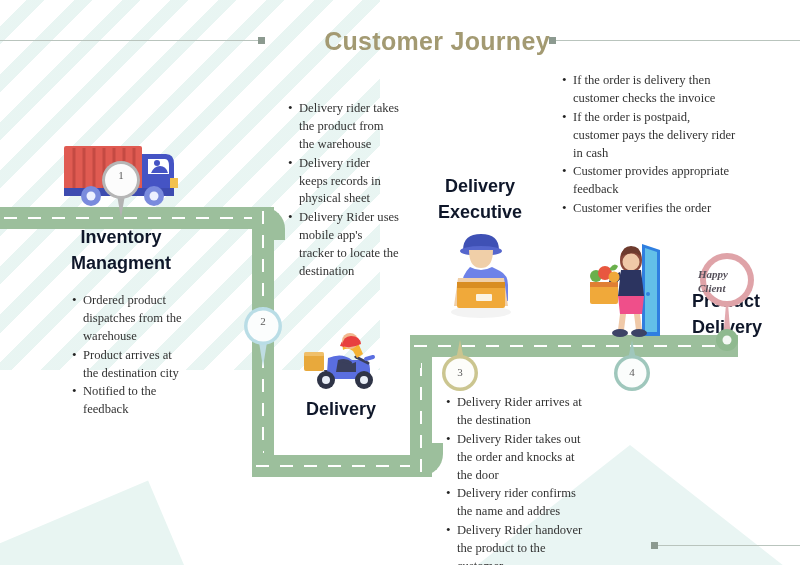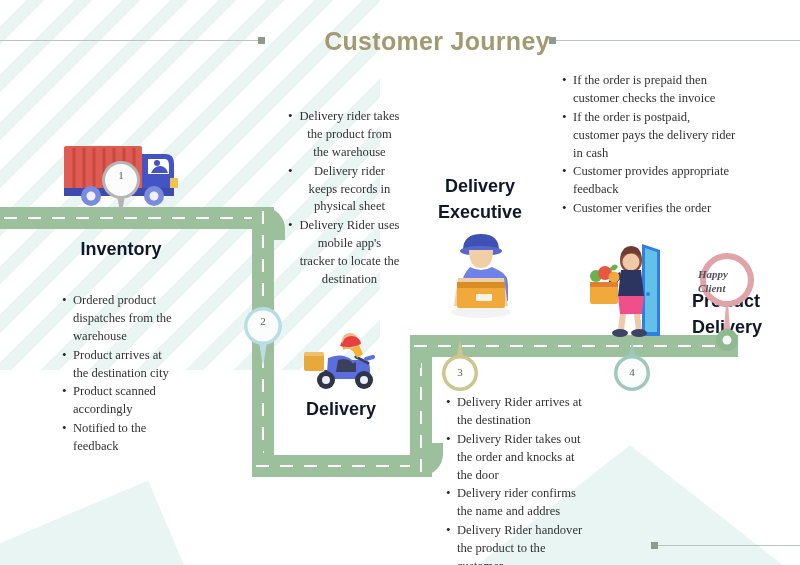--- a/index.html
+++ b/index.html
@@ -119,28 +119,28 @@
 
   <div class="pin" style="left:98px;top:160px;width:46px;height:58px;">
     <svg width="46" height="58" viewBox="0 0 46 58">
       <path d="M23 58 L18.5 32 L27.5 32 Z" fill="#b3b3b3"></path>
       <circle cx="23" cy="20" r="19" fill="#b6b6b6"></circle>
       <circle cx="23" cy="20" r="16" fill="#fcfcfc"></circle>
     </svg>
     <div style="position:absolute;left:0;top:9px;width:46px;text-align:center;font-size:11px;color:#5d5d5d;font-family:'Liberation Serif',serif;">1</div>
   </div>
 
-  <div class="stage-label" style="left:46px;top:236px;width:150px;text-align:center;">
+  <div class="stage-label" style="left:46px;top:224px;width:150px;text-align:center;">
     <div>Inventory</div>
-  </div>
-
-  <ul class="bullets" style="left:62px;top:292px;width:118px;font-family:Liberation Serif, serif;">
+    <div>Managment</div>
+  </div>
+
+  <ul class="bullets" style="left:72px;top:292px;width:118px;font-family:Liberation Serif, serif;">
     <li>Ordered product dispatches from the warehouse</li>
     <li>Product arrives at the destination city</li>
-    <li>Product scanned accordingly</li>
     <li>Notified to the feedback</li>
   </ul>
 
   <div class="pin" style="left:240px;top:305px;width:46px;height:62px;">
     <svg width="46" height="62" viewBox="0 0 46 62">
       <path d="M23 62 L18.5 34 L27.5 34 Z" fill="#bfdde3"></path>
       <circle cx="23" cy="21" r="19" fill="#b9dde6"></circle>
       <circle cx="23" cy="21" r="15.5" fill="#fbfdfd"></circle>
     </svg>
     <div style="position:absolute;left:0;top:10px;width:46px;text-align:center;font-size:11px;color:#5d5d5d;font-family:'Liberation Serif',serif;">2</div>
@@ -162,21 +162,21 @@
     <circle cx="24" cy="54" r="9" fill="#2f3447"></circle>
       <circle cx="24" cy="54" r="4" fill="#e9eef7"></circle>
     <circle cx="62" cy="54" r="9" fill="#2f3447"></circle>
       <circle cx="62" cy="54" r="4" fill="#e9eef7"></circle>
   </svg>
 
   <div class="stage-label" style="left:288px;top:396px;width:106px;">
     <div>Delivery</div>
   </div>
 
-  <ul class="bullets" style="left:288px;top:108px;width:112px;text-align:center;">
+  <ul class="bullets" style="left:288px;top:100px;width:112px;">
     <li>Delivery rider takes the product from the warehouse</li>
     <li>Delivery rider keeps records in physical sheet</li>
     <li>Delivery Rider uses mobile app's tracker to locate the destination</li>
   </ul>
 
   <div class="pin" style="left:438px;top:340px;width:44px;height:52px;">
     <svg width="44" height="52" viewBox="0 0 44 52">
       <path d="M22 0 L17.5 22 L26.5 22 Z" fill="#cbc58f"></path>
       <circle cx="22" cy="33" r="18" fill="#cbc58f"></circle>
       <circle cx="22" cy="33" r="14.5" fill="#fdfdfa"></circle>
@@ -240,21 +240,21 @@
     <circle cx="24" cy="37" r="5.5" fill="#f0a93a"></circle>
     <path d="M20 28 q4 -6 8 -2 q-2 6 -8 4 z" fill="#6ab04c"></path>
   </svg>
 
   <div class="stage-label" style="left:648px;top:288px;width:100px;text-align:left;margin-left:44px;">
     <div>Product</div>
     <div>Delivery</div>
   </div>
 
   <ul class="bullets" style="left:562px;top:72px;width:176px;">
-    <li>If the order is prepaid then customer checks the invoice</li>
+    <li>If the order is delivery then customer checks the invoice</li>
     <li>If the order is postpaid, customer pays the delivery rider in cash</li>
     <li>Customer provides appropriate feedback</li>
     <li>Customer verifies the order</li>
   </ul>
 
   <div class="pin" style="left:698px;top:252px;width:58px;height:100px;">
     <svg width="58" height="100" viewBox="0 0 58 100">
       <path d="M29 40 L25 88 L33 88 Z" fill="#e3aab0"></path>
       <circle cx="29" cy="28" r="27" fill="#dfa3a8"></circle>
       <circle cx="29" cy="28" r="21" fill="#ffffff"></circle>

